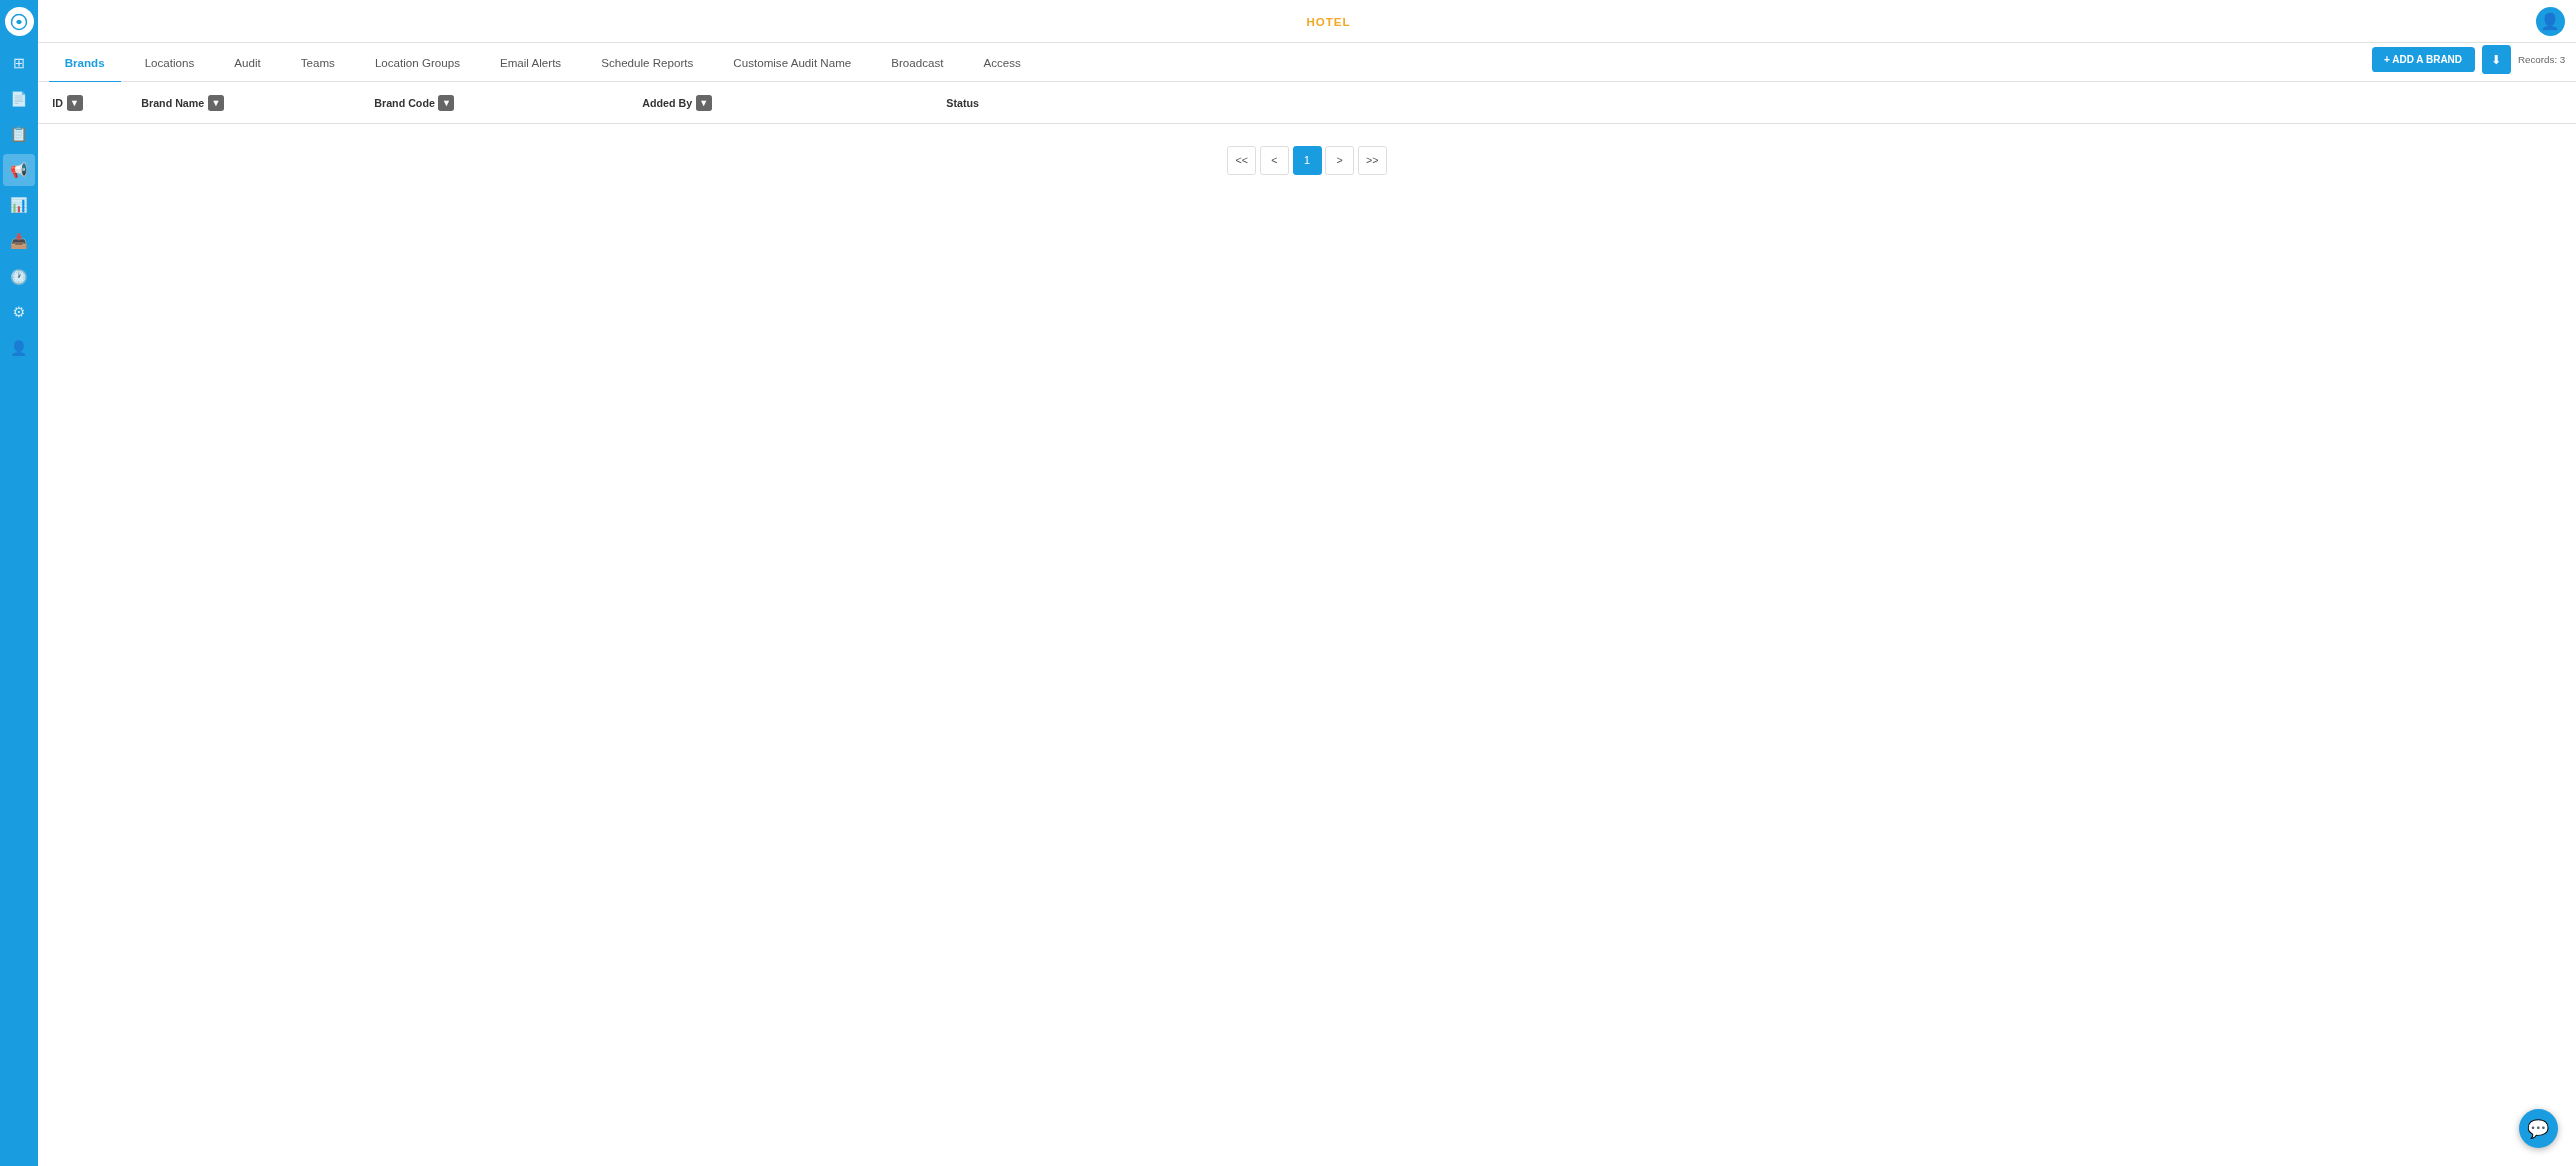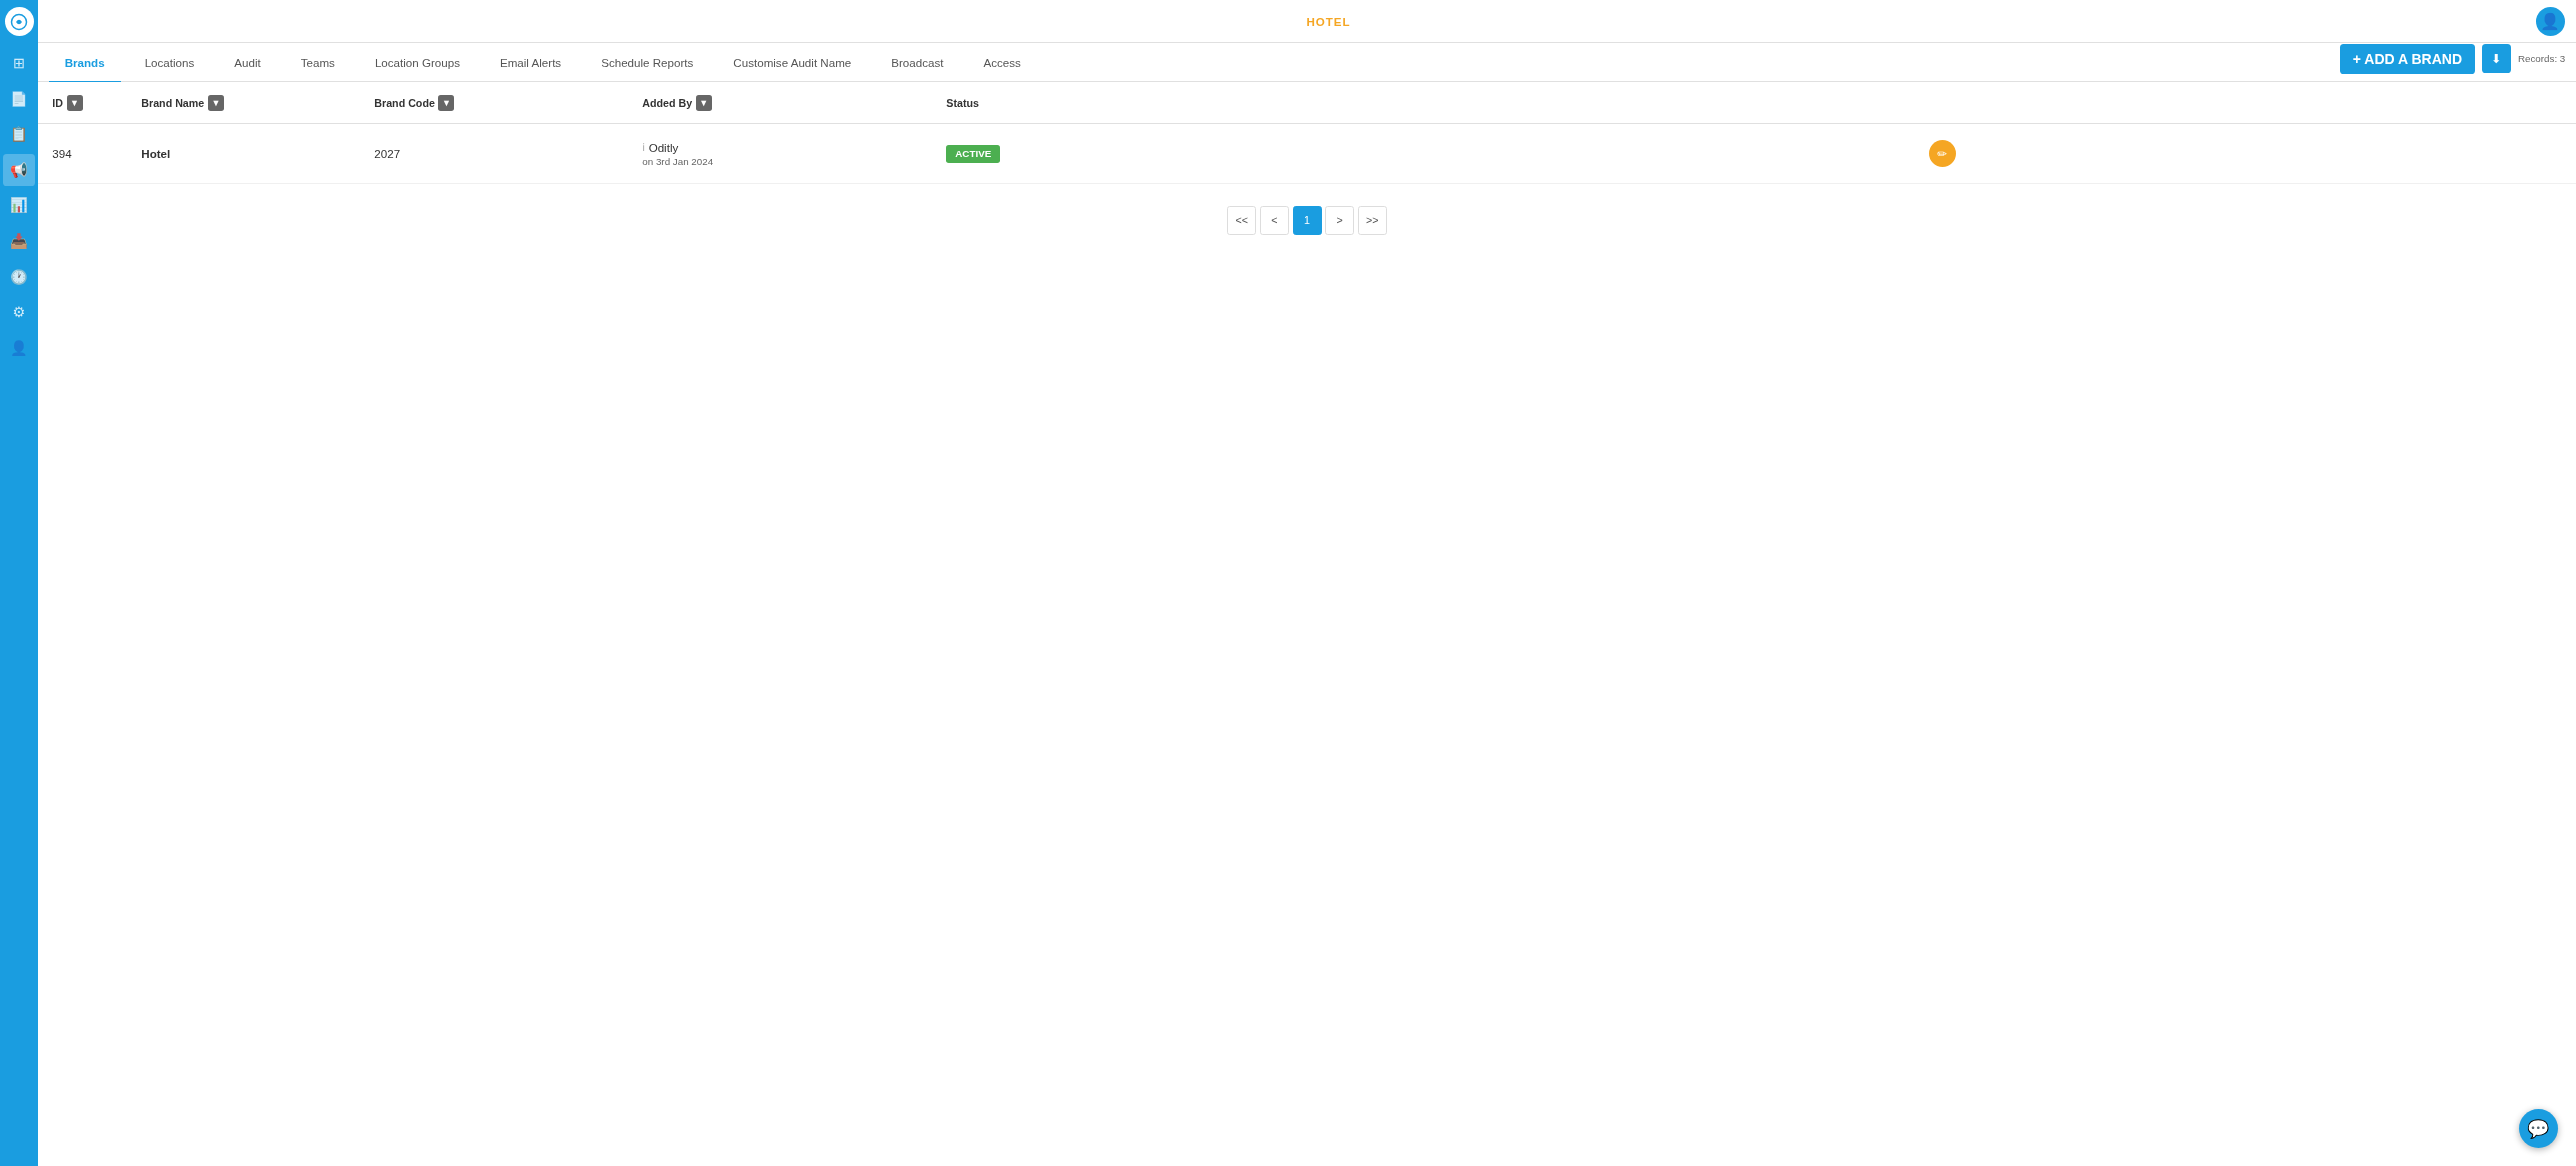--- a/index.html
+++ b/index.html
@@ -108,21 +108,21 @@
       align-items: center;
       gap: 7.2px;
       padding-bottom: 7.2px;
     }
     .add-brand-btn {
       background: #1a9de0;
       color: white;
       border: none;
       padding: 7.2px 12.5px;
       border-radius: 3.6px;
-      font-size: 14px;
+      font-size: 10px;
       cursor: pointer;
       font-weight: bold;
       display: flex;
       align-items: center;
       gap: 3.6px;
     }
     .download-btn {
       background: #1a9de0;
       color: white;
       border: none;
@@ -364,40 +364,20 @@
             </div>
           </th>
           <th>
             <span>Status</span>
           </th>
           <th></th>
         </tr>
       </thead>
       <tbody id="table-body">
 
-          <tr>
-    <td>394</td>
-    <td><span class="brand-name">Hotel</span></td>
-    <td>2027</td>
-    <td>
-      <div class="added-by-info">
-        <div class="added-by-name">
-          <span class="info-icon">ℹ</span>
-          <span>Oditly</span>
-        </div>
-        <div class="added-by-date">on 3rd Jan 2024</div>
-      </div>
-    </td>
-    <td>
-      <span class="status-badge">ACTIVE</span>
-    </td>
-    <td class="actions-cell">
-      <button class="edit-btn">✏</button>
-    </td>
-  </tr>
         </tbody>
     </table>
 
     <div class="pagination">
       <button class="page-btn">&lt;&lt;</button>
       <button class="page-btn">&lt;</button>
       <button class="page-btn active">1</button>
       <button class="page-btn">&gt;</button>
       <button class="page-btn">&gt;&gt;</button>
     </div>

